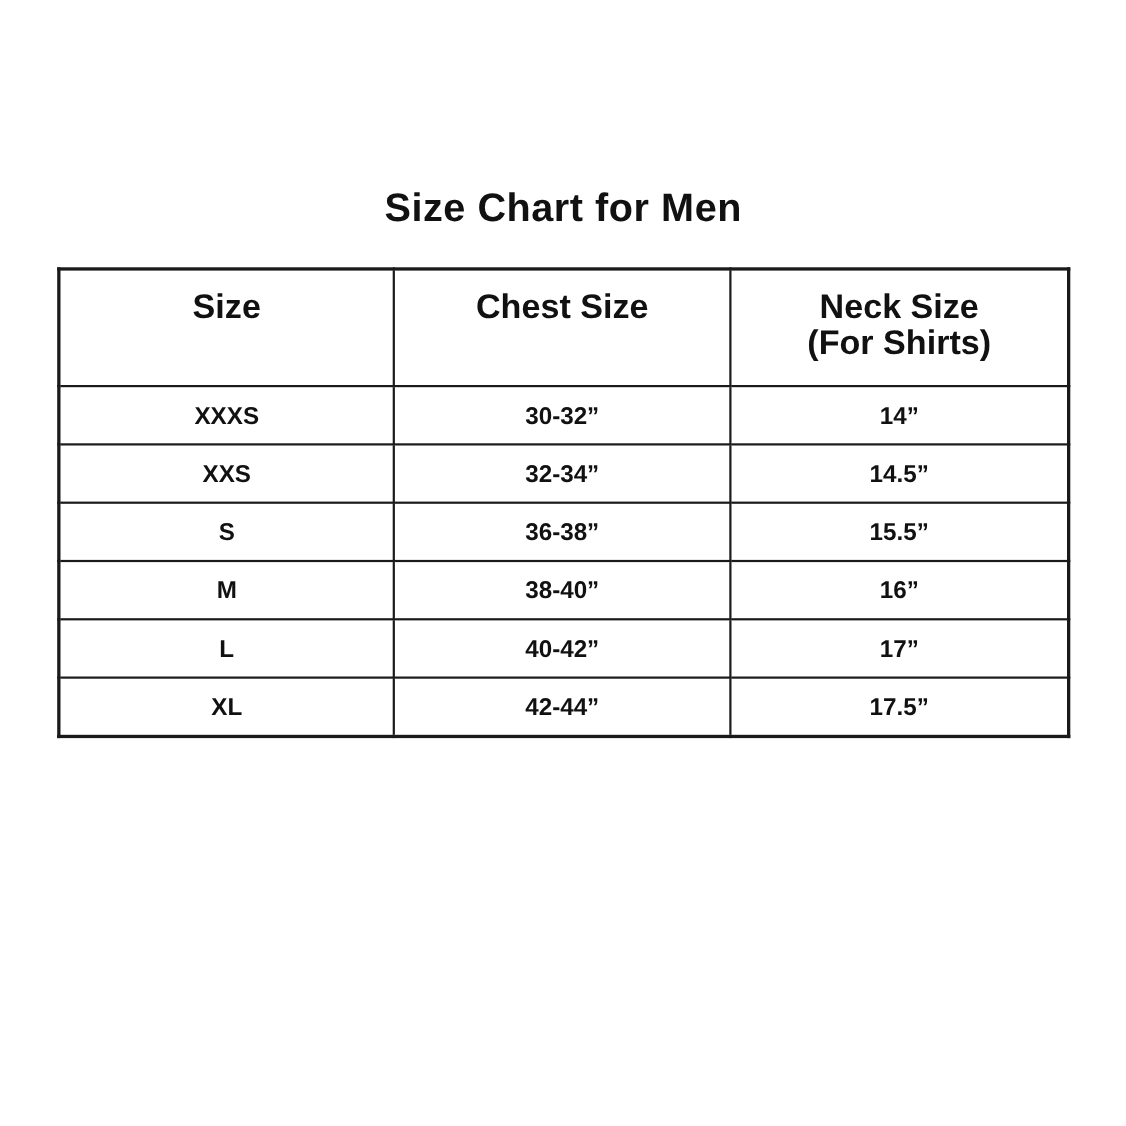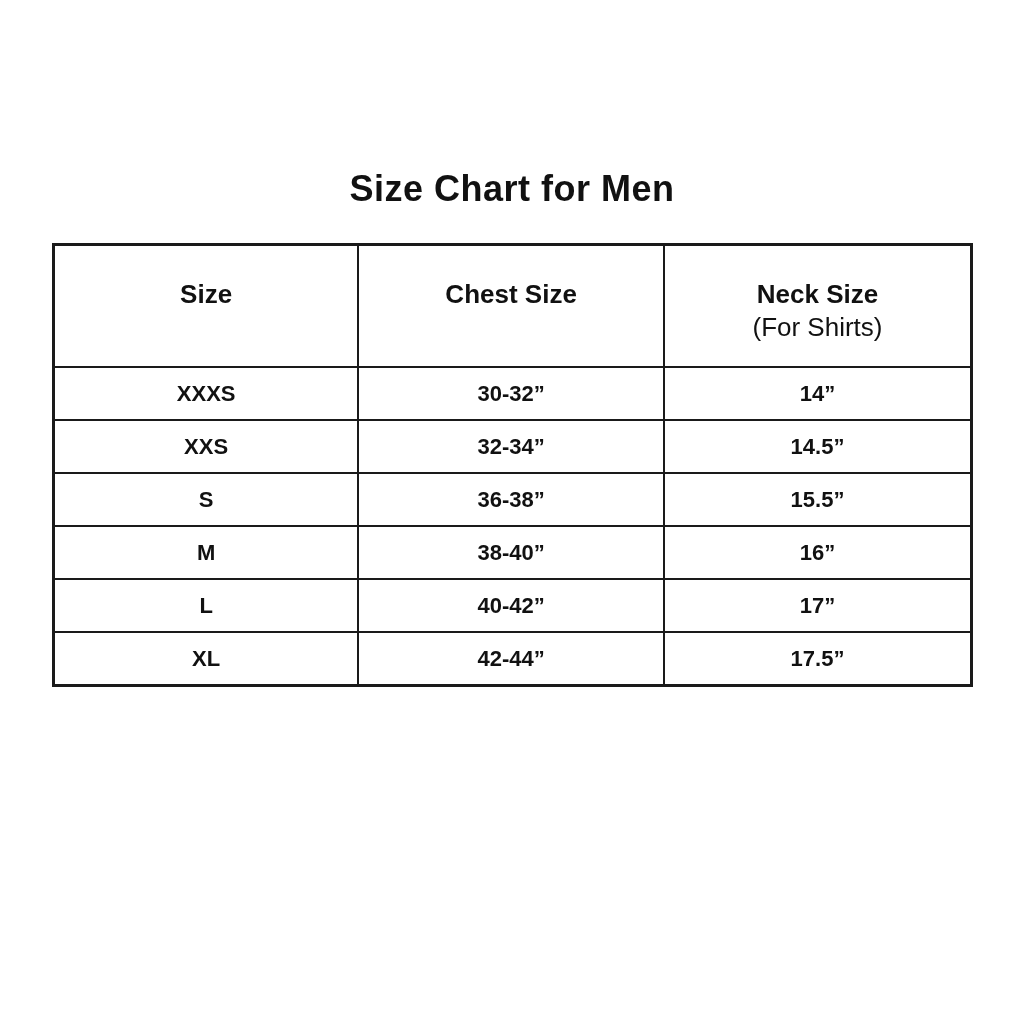--- a/index.html
+++ b/index.html
@@ -39,32 +39,32 @@
   .size-table th,
   .size-table td {
     border: 2px solid #1a1a1a;
     text-align: center;
     color: #111111;
     font-weight: bold;
     padding: 0;
   }
   .size-table th {
     height: 88px;
-    font-size: 26px;
+    font-size: 31px;
     vertical-align: top;
-    padding-top: 32px;
+    padding-top: 16px;
     line-height: 33px;
   }
   .size-table td {
     height: 51px;
     font-size: 22px;
     vertical-align: middle;
   }
   .header-subline {
-    font-weight: normal;
+    font-weight: bold;
   }
   col.c1 { width: 33.2%; }
   col.c2 { width: 33.3%; }
   col.c3 { width: 33.5%; }
 </style>
 </head>
 <body>
 
 <div class="page">
 

